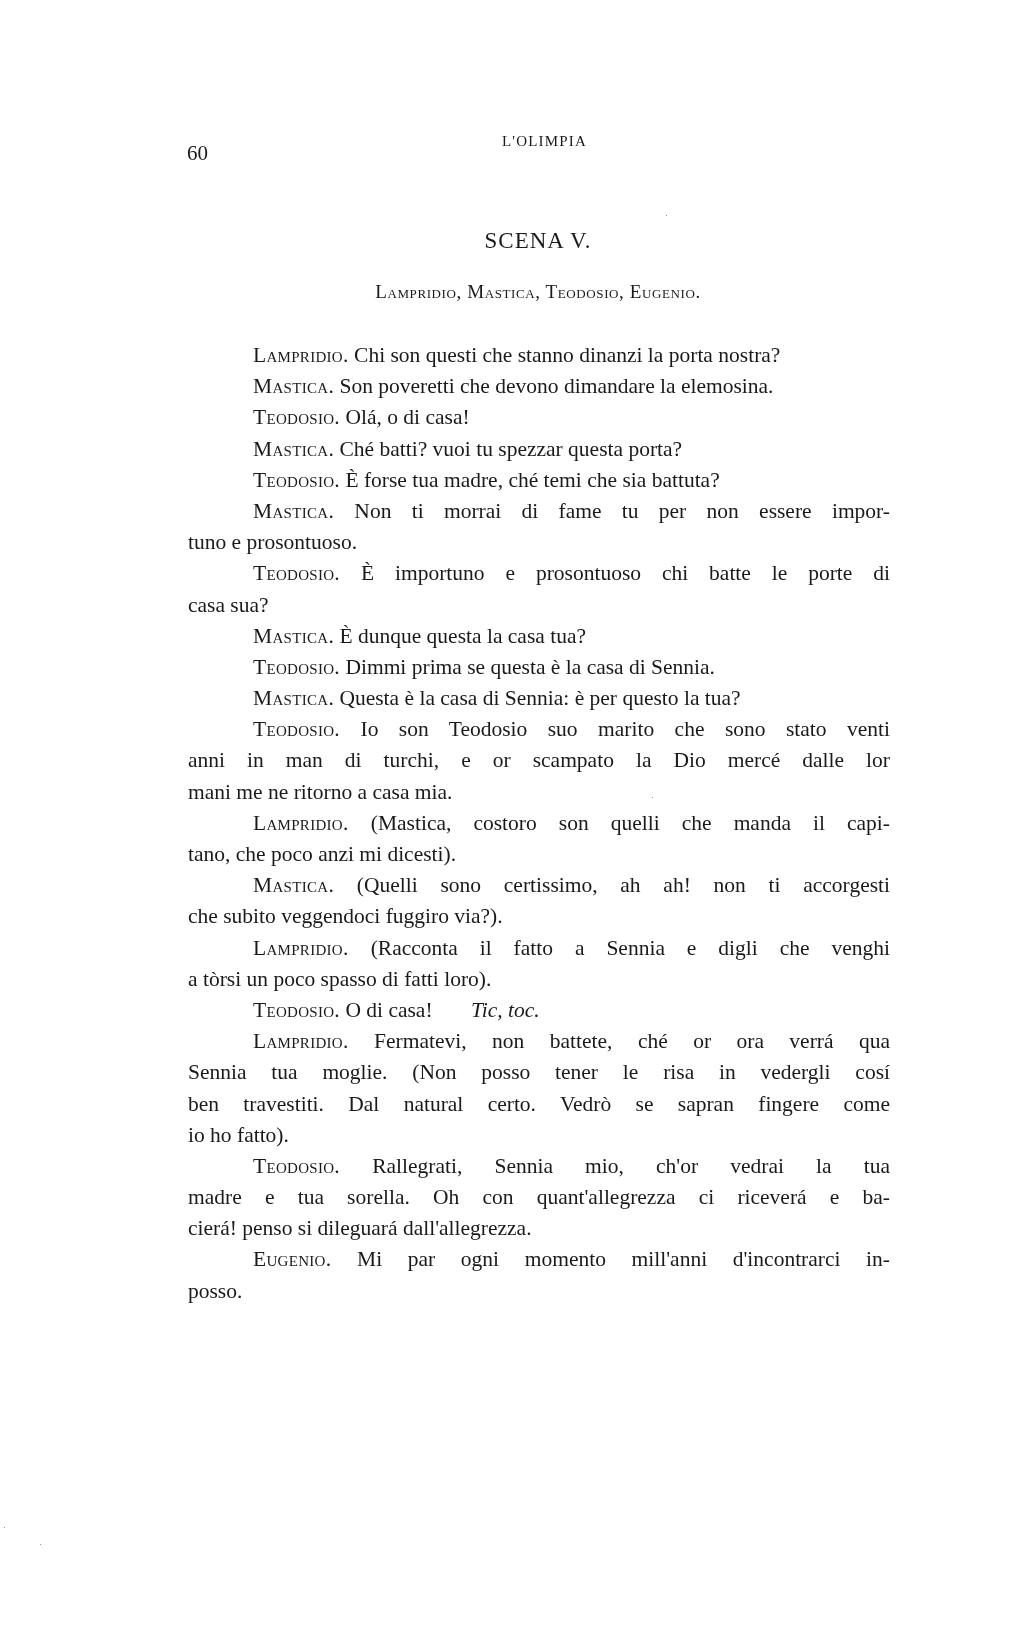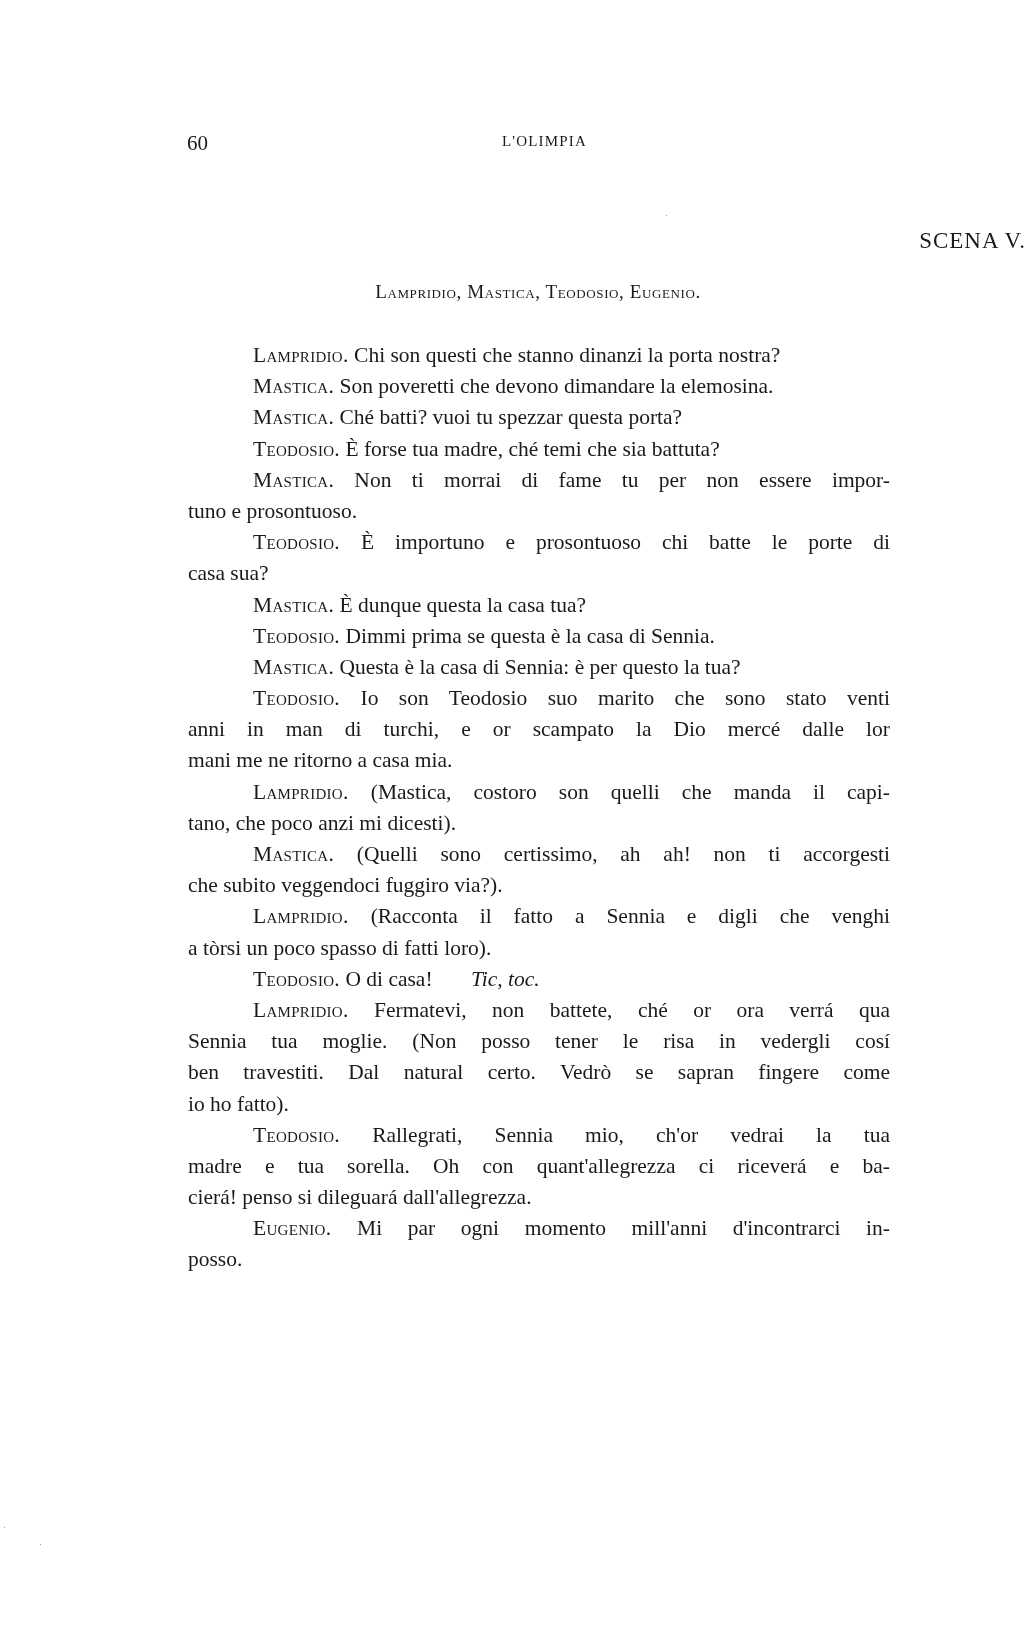--- a/index.html
+++ b/index.html
@@ -2,31 +2,31 @@
 <html><head>
 <meta charset="utf-8">
 <style>
   html, body { margin: 0; padding: 0; background: #ffffff; }
   body {
     width: 1026px; height: 1631px; position: relative; overflow: hidden;
     font-family: "Liberation Serif", "DejaVu Serif", serif;
     color: #1a1a1a;
   }
   .page-number {
-    position: absolute; left: 187px; top: 131px;
+    position: absolute; left: 187px; top: 141px;
     font-size: 21px; line-height: 24px;
   }
   .running-head {
     position: absolute; left: 0; width: 1026px; top: 133px;
     text-align: center; font-size: 15px; letter-spacing: 1.2px;
     font-variant: small-caps; padding-left: 63px; box-sizing: border-box;
   }
   .scene-title {
     position: absolute; left: 0; width: 1026px; top: 228px;
-    text-align: right; font-size: 23px; letter-spacing: 1px;
+    text-align: center; font-size: 23px; letter-spacing: 1px;
     padding-left: 50px; box-sizing: border-box;
   }
   .characters {
     position: absolute; left: 0; width: 1026px; top: 281px;
     text-align: center; font-size: 19px; font-variant: small-caps;
     letter-spacing: 0.6px; padding-left: 50px; box-sizing: border-box;
   }
   .dialogue {
     position: absolute; left: 188px; top: 340px; width: 702px;
   }
@@ -48,20 +48,21 @@
 
 <div class="page-number">60</div>
 <div class="running-head">L'OLIMPIA</div>
 
 <div class="scene-title">SCENA V.</div>
 <div class="characters">Lampridio, Mastica, Teodosio, Eugenio.</div>
 
 <div class="dialogue" id="dialogue">
     <div class="line indent"><span class="speaker">Lampridio.</span><span> Chi son questi che stanno dinanzi la porta nostra?</span></div>
     <div class="line indent"><span class="speaker">Mastica.</span><span> Son poveretti che devono dimandare la elemosina.</span></div>
+    <div class="line indent"><span class="speaker">Teodosio.</span><span> Olá, o di casa!</span></div>
     <div class="line indent"><span class="speaker">Mastica.</span><span> Ché batti? vuoi tu spezzar questa porta?</span></div>
     <div class="line indent"><span class="speaker">Teodosio.</span><span> È forse tua madre, ché temi che sia battuta?</span></div>
     <div class="line indent just"><span class="speaker">Mastica.</span><span> Non ti morrai di fame tu per non essere impor-</span></div>
     <div class="line"><span>tuno e prosontuoso.</span></div>
     <div class="line indent just"><span class="speaker">Teodosio.</span><span> È importuno e prosontuoso chi batte le porte di</span></div>
     <div class="line"><span>casa sua?</span></div>
     <div class="line indent"><span class="speaker">Mastica.</span><span> È dunque questa la casa tua?</span></div>
     <div class="line indent"><span class="speaker">Teodosio.</span><span> Dimmi prima se questa è la casa di Sennia.</span></div>
     <div class="line indent"><span class="speaker">Mastica.</span><span> Questa è la casa di Sennia: è per questo la tua?</span></div>
     <div class="line indent just"><span class="speaker">Teodosio.</span><span> Io son Teodosio suo marito che sono stato venti</span></div>

